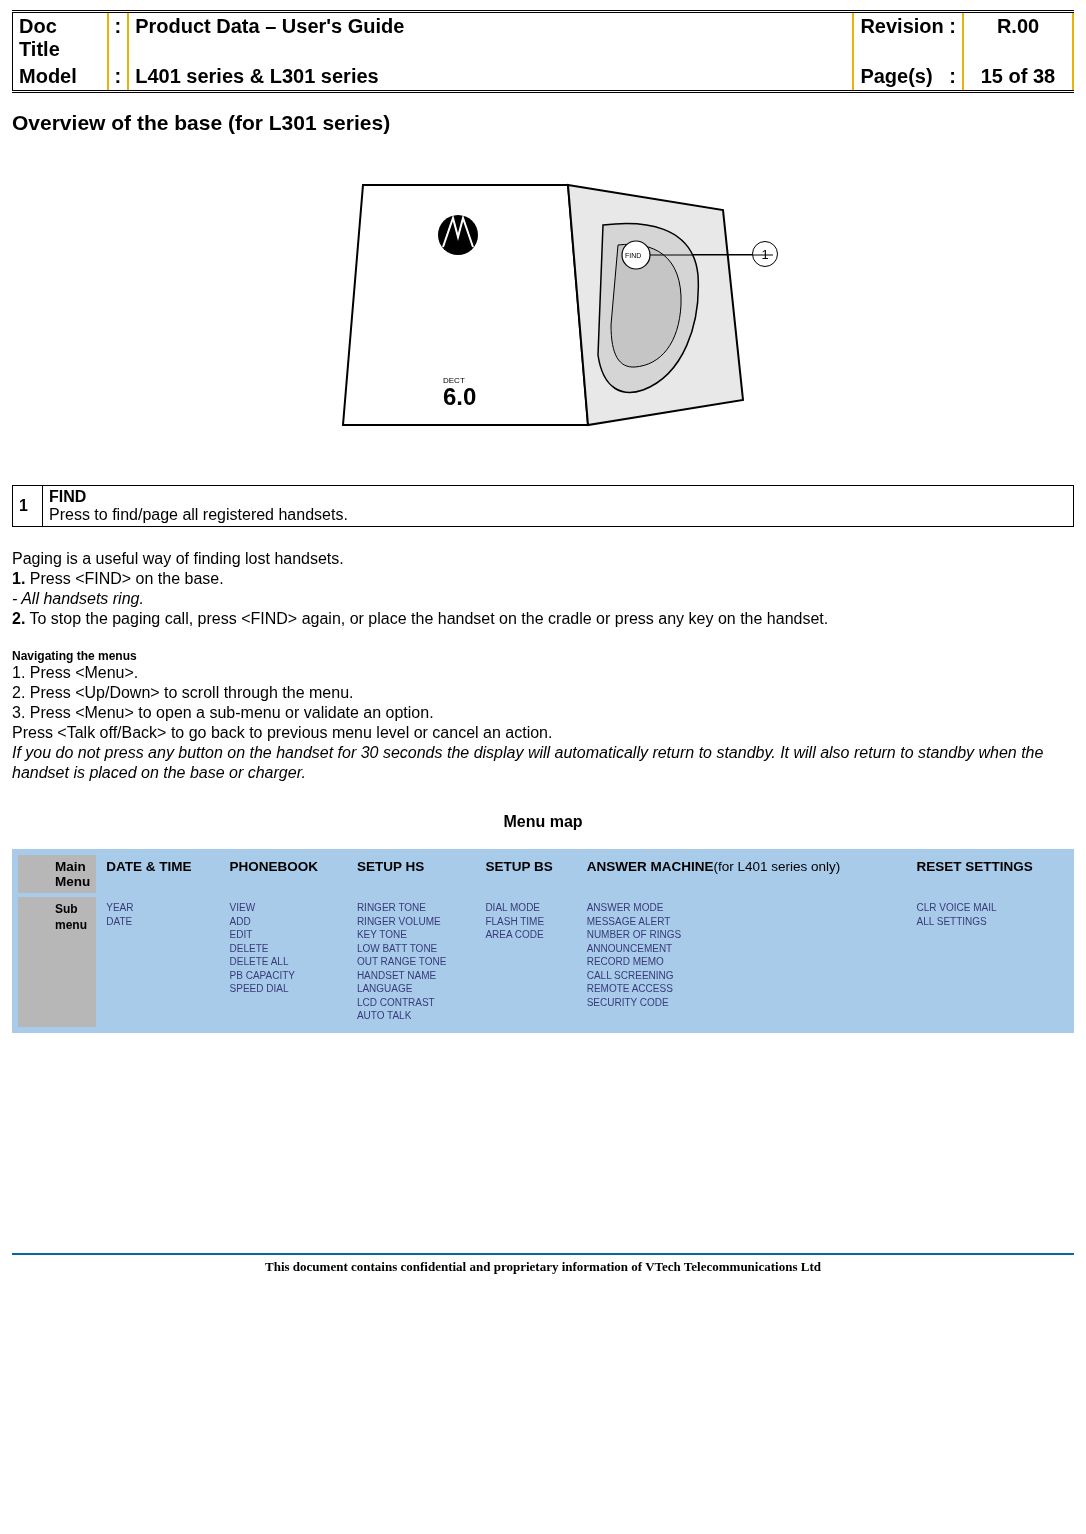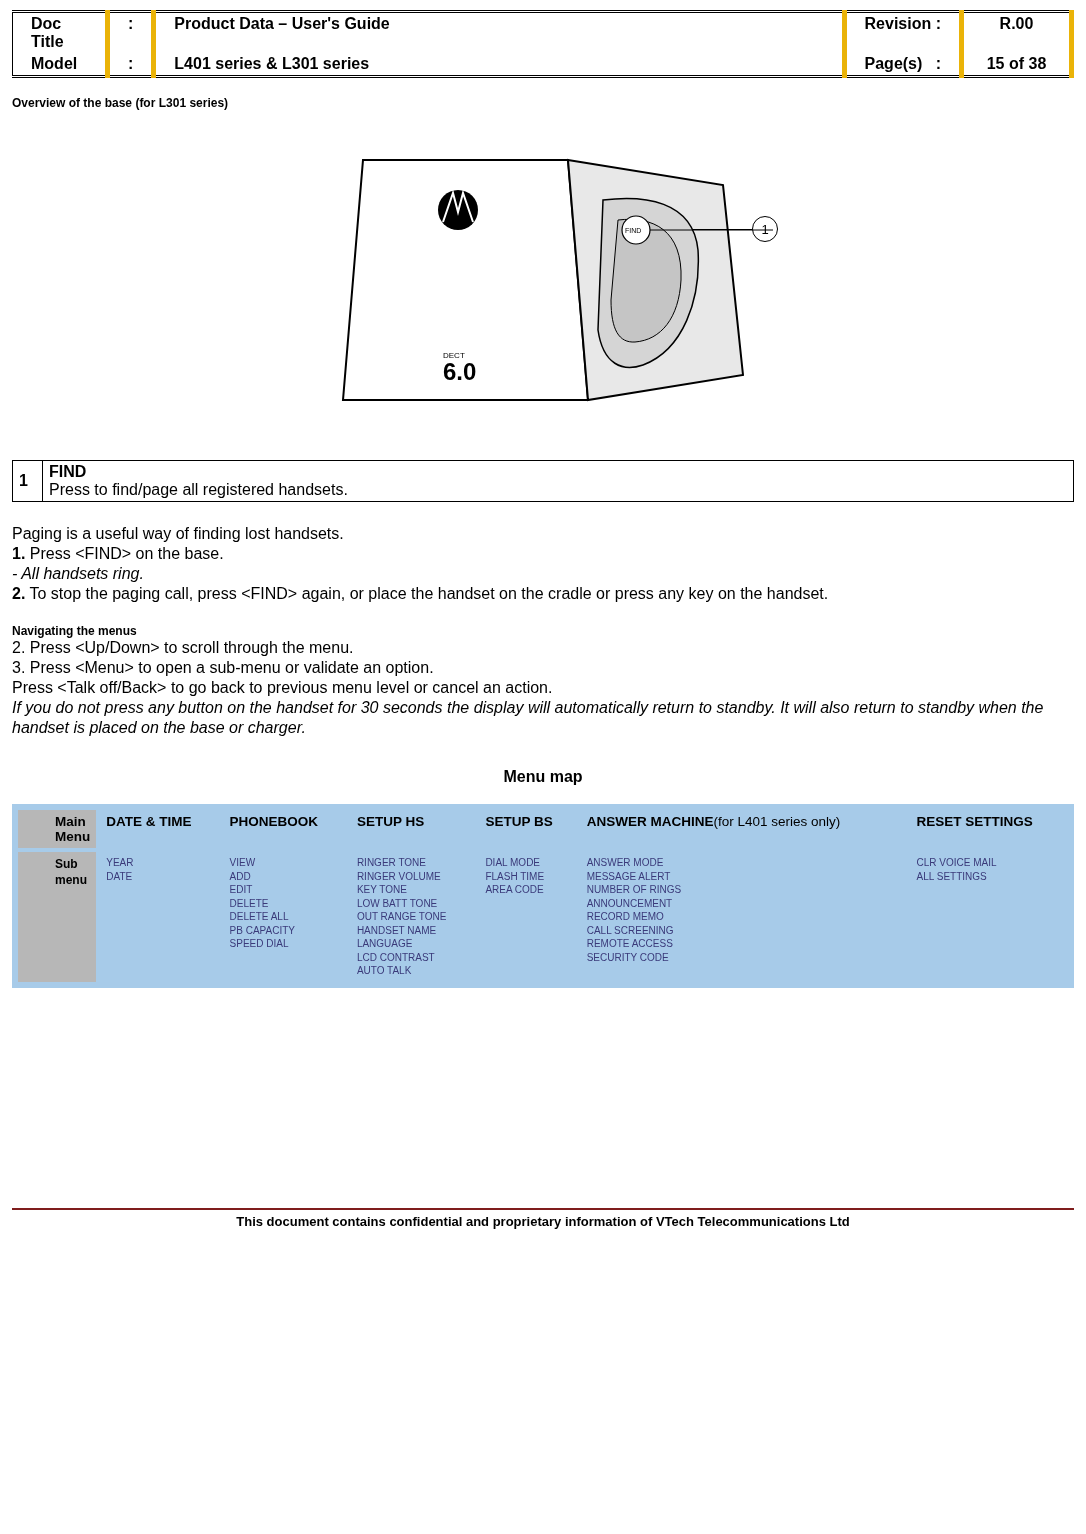--- a/index.html
+++ b/index.html
@@ -12,31 +12,31 @@
       padding: 10px 12px;
     }
     .header-table {
       width: 100%;
       border-collapse: collapse;
       border-top: 3px double #000;
       border-bottom: 3px double #000;
     }
     .header-table td {
       border-left: 1px solid #000;
-      border-right: 5px solid #eab308;
-      padding: 2px 18px;
-      font-size: 16px;
+      border-right: 2px solid #eab308;
+      padding: 2px 6px;
+      font-size: 20px;
       font-weight: bold;
       vertical-align: top;
     }
     .header-table td.label { width: 95px; }
     .header-table td.colon { width: 20px; text-align: center; }
     .header-table td.rev-label { width: 100px; }
     .header-table td.rev-val { width: 110px; text-align: center; }
-    .section-title { font-weight: bold; margin: 18px 0 10px 0; font-size: 12px; }
+    .section-title { font-weight: bold; margin: 18px 0 10px 0; font-size: 21px; }
     .device-wrap {
       display: flex;
       justify-content: center;
       align-items: center;
       margin: 20px 0 30px 0;
       position: relative;
     }
     .device-svg { width: 480px; height: 300px; }
     .callout {
       position: absolute;
@@ -91,26 +91,27 @@
       background: #a7cbe9;
       font-size: 13px;
       vertical-align: top;
       padding: 4px 6px;
     }
     .menu-table .head td { font-weight: bold; font-size: 13.5px; }
     .menu-table .rowlabel { background: #b7b7b7; font-weight: bold; font-size: 14px; width: 76px; padding-left: 37px; }
     .menu-table .sub td { font-size: 10px; color: #3a3a7a; line-height: 1.35; }
     .menu-table .sub .rowlabel { color: #000; font-size: 12px; }
     .footer {
-      border-top: 2px solid #7f1d1d;
+      border-top: 2px solid #0369a1;
       margin-top: 220px;
       text-align: center;
       font-weight: bold;
       font-size: 13px;
       padding-top: 4px;
+      font-family: Liberation Serif, serif;
     }
   </style>
 </head>
 <body>
 
 <table class="header-table">
   <tbody>
       <tr>
     <td class="label">Doc Title</td>
     <td class="colon">:</td>
@@ -171,20 +172,21 @@
 
 <div class="body-text">
   <p>Paging is a useful way of finding lost handsets.</p>
   <p><span class="bold">1.</span><span> Press &lt;FIND&gt; on the base.</span></p>
   <p class="italic">- All handsets ring.</p>
   <p><span class="bold">2.</span><span> To stop the paging call, press &lt;FIND&gt; again, or place the handset on the cradle or press any key on the handset.</span></p>
 </div>
 
 <div class="subheading">Navigating the menus</div>
 <div class="body-text">
+  <p>1. Press &lt;Menu&gt;.</p>
   <p>2. Press &lt;Up/Down&gt; to scroll through the menu.</p>
   <p>3. Press &lt;Menu&gt; to open a sub-menu or validate an option.</p>
   <p>Press &lt;Talk off/Back&gt; to go back to previous menu level or cancel an action.</p>
   <p class="italic">If you do not press any button on the handset for 30 seconds the display will automatically return to standby. It will also return to standby when the handset is placed on the base or charger.</p>
 </div>
 
 <div class="menu-map-heading">Menu map</div>
 
 <table class="menu-table">
   <tbody>

